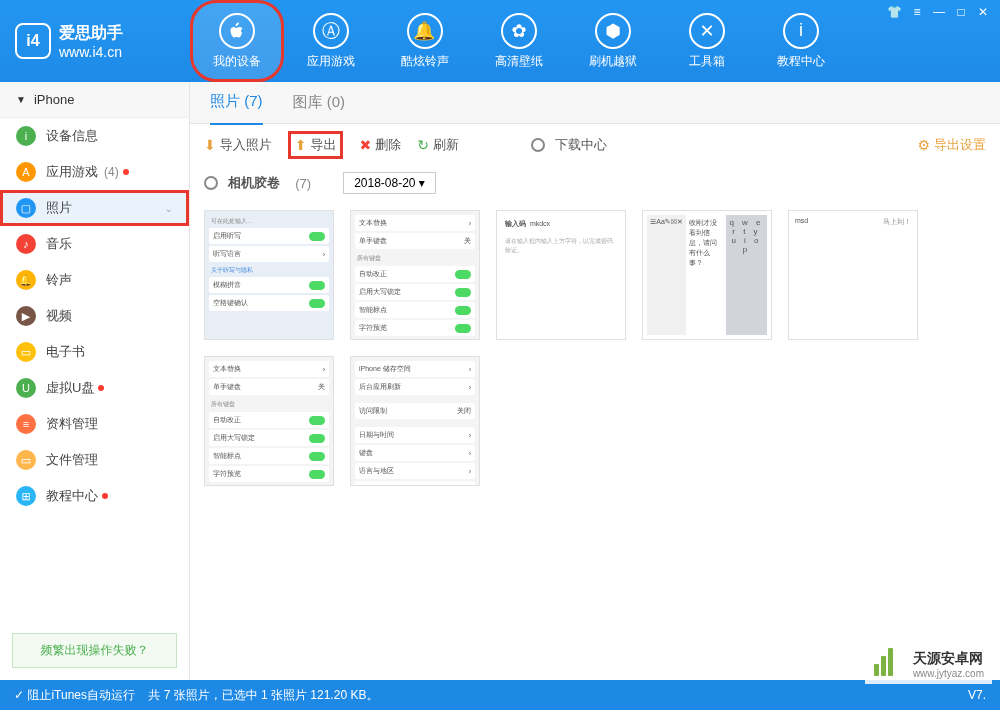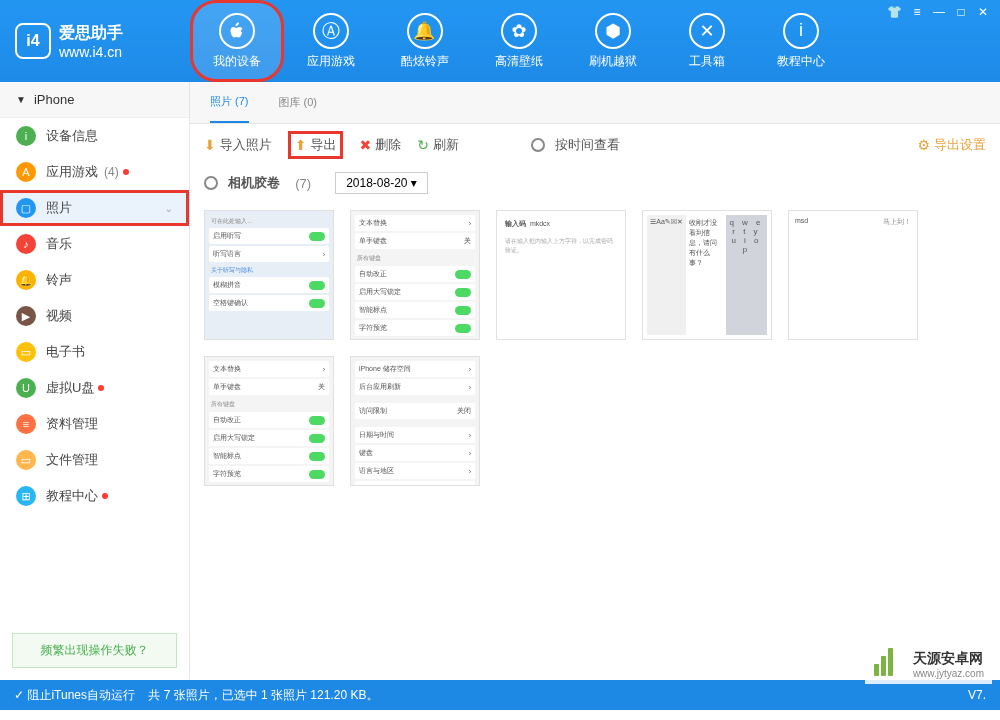--- a/index.html
+++ b/index.html
@@ -32,31 +32,31 @@
 .sb-item.highlight { border: 3px solid #e8372c; padding: 0 13px; }
 .sb-icon { width: 20px; height: 20px; border-radius: 50%; margin-right: 10px; display: flex; align-items: center; justify-content: center; color: #fff; font-size: 11px; }
 .sb-count { color: #888; font-size: 12px; margin-left: 6px; }
 .red-dot { width: 6px; height: 6px; background: #ff3b30; border-radius: 50%; margin-left: 4px; }
 .chevron { margin-left: auto; color: #aaa; font-size: 10px; }
 .sidebar-spacer { flex: 1; }
 .help-btn { margin: 12px; padding: 8px; border: 1px solid #c5e5c5; background: #f2faf2; color: #4caf50; font-size: 12px; text-align: center; cursor: pointer; }
 
 .main { flex: 1; display: flex; flex-direction: column; }
 .tabs { height: 42px; display: flex; align-items: center; padding: 0 20px; border-bottom: 1px solid #e5e5e5; background: #f7f7f7; gap: 30px; }
-.tab { font-size: 11px; color: #888; cursor: pointer; padding: 12px 0; }
+.tab { font-size: 15px; color: #888; cursor: pointer; padding: 12px 0; }
 .tab.active { color: #1e88e5; border-bottom: 2px solid #1e88e5; }
 
 .toolbar { height: 42px; display: flex; align-items: center; padding: 0 14px; gap: 16px; font-size: 13px; }
 .tb-btn { display: flex; align-items: center; gap: 4px; cursor: pointer; color: #555; }
 .tb-btn.highlight { border: 3px solid #e8372c; padding: 2px 4px; }
 .tb-icon { font-size: 14px; }
 .tb-sep { flex: 1; }
 .tb-settings { color: #e8a23c; }
 
-.filter-row { height: 34px; display: flex; align-items: center; padding: 0 14px; gap: 24px; font-size: 13px; }
+.filter-row { height: 34px; display: flex; align-items: center; padding: 0 14px; gap: 32px; font-size: 13px; }
 .radio { width: 14px; height: 14px; border: 2px solid #888; border-radius: 50%; margin-right: 6px; }
 .date-sel { border: 1px solid #ccc; padding: 3px 10px; font-size: 12px; cursor: pointer; }
 
 .grid { flex: 1; padding: 10px 14px; display: flex; flex-wrap: wrap; gap: 16px; align-content: flex-start; overflow: auto; }
 .thumb { width: 130px; height: 130px; background: #f4f4f4; border: 1px solid #e0e0e0; font-size: 7px; color: #555; padding: 4px; overflow: hidden; }
 .thumb .row { display: flex; justify-content: space-between; align-items: center; padding: 3px 4px; background: #fff; margin-bottom: 2px; border-radius: 2px; }
 .toggle { width: 16px; height: 9px; background: #4cd964; border-radius: 5px; }
 
 .statusbar { height: 30px; background: #1e88e5; color: #fff; display: flex; align-items: center; padding: 0 14px; font-size: 12px; }
 .statusbar .right { margin-left: auto; }
@@ -202,21 +202,21 @@
         <span class="tb-icon" style="color:#f44336">✖</span>
         <span>删除</span>
       </div>
       <div class="tb-btn">
         <span class="tb-icon" style="color:#4caf50">↻</span>
         <span>刷新</span>
       </div>
       <div style="width:40px"></div>
       <div class="tb-btn">
         <span class="radio"></span>
-        <span>按时间查看</span>
+        <span>下载中心</span>
       </div>
       <div class="tb-sep"></div>
       <div class="tb-btn tb-settings">
         <span class="tb-icon">⚙</span>
         <span>导出设置</span>
       </div>
     </div>
 
     <div class="filter-row">
       <div class="tb-btn">

